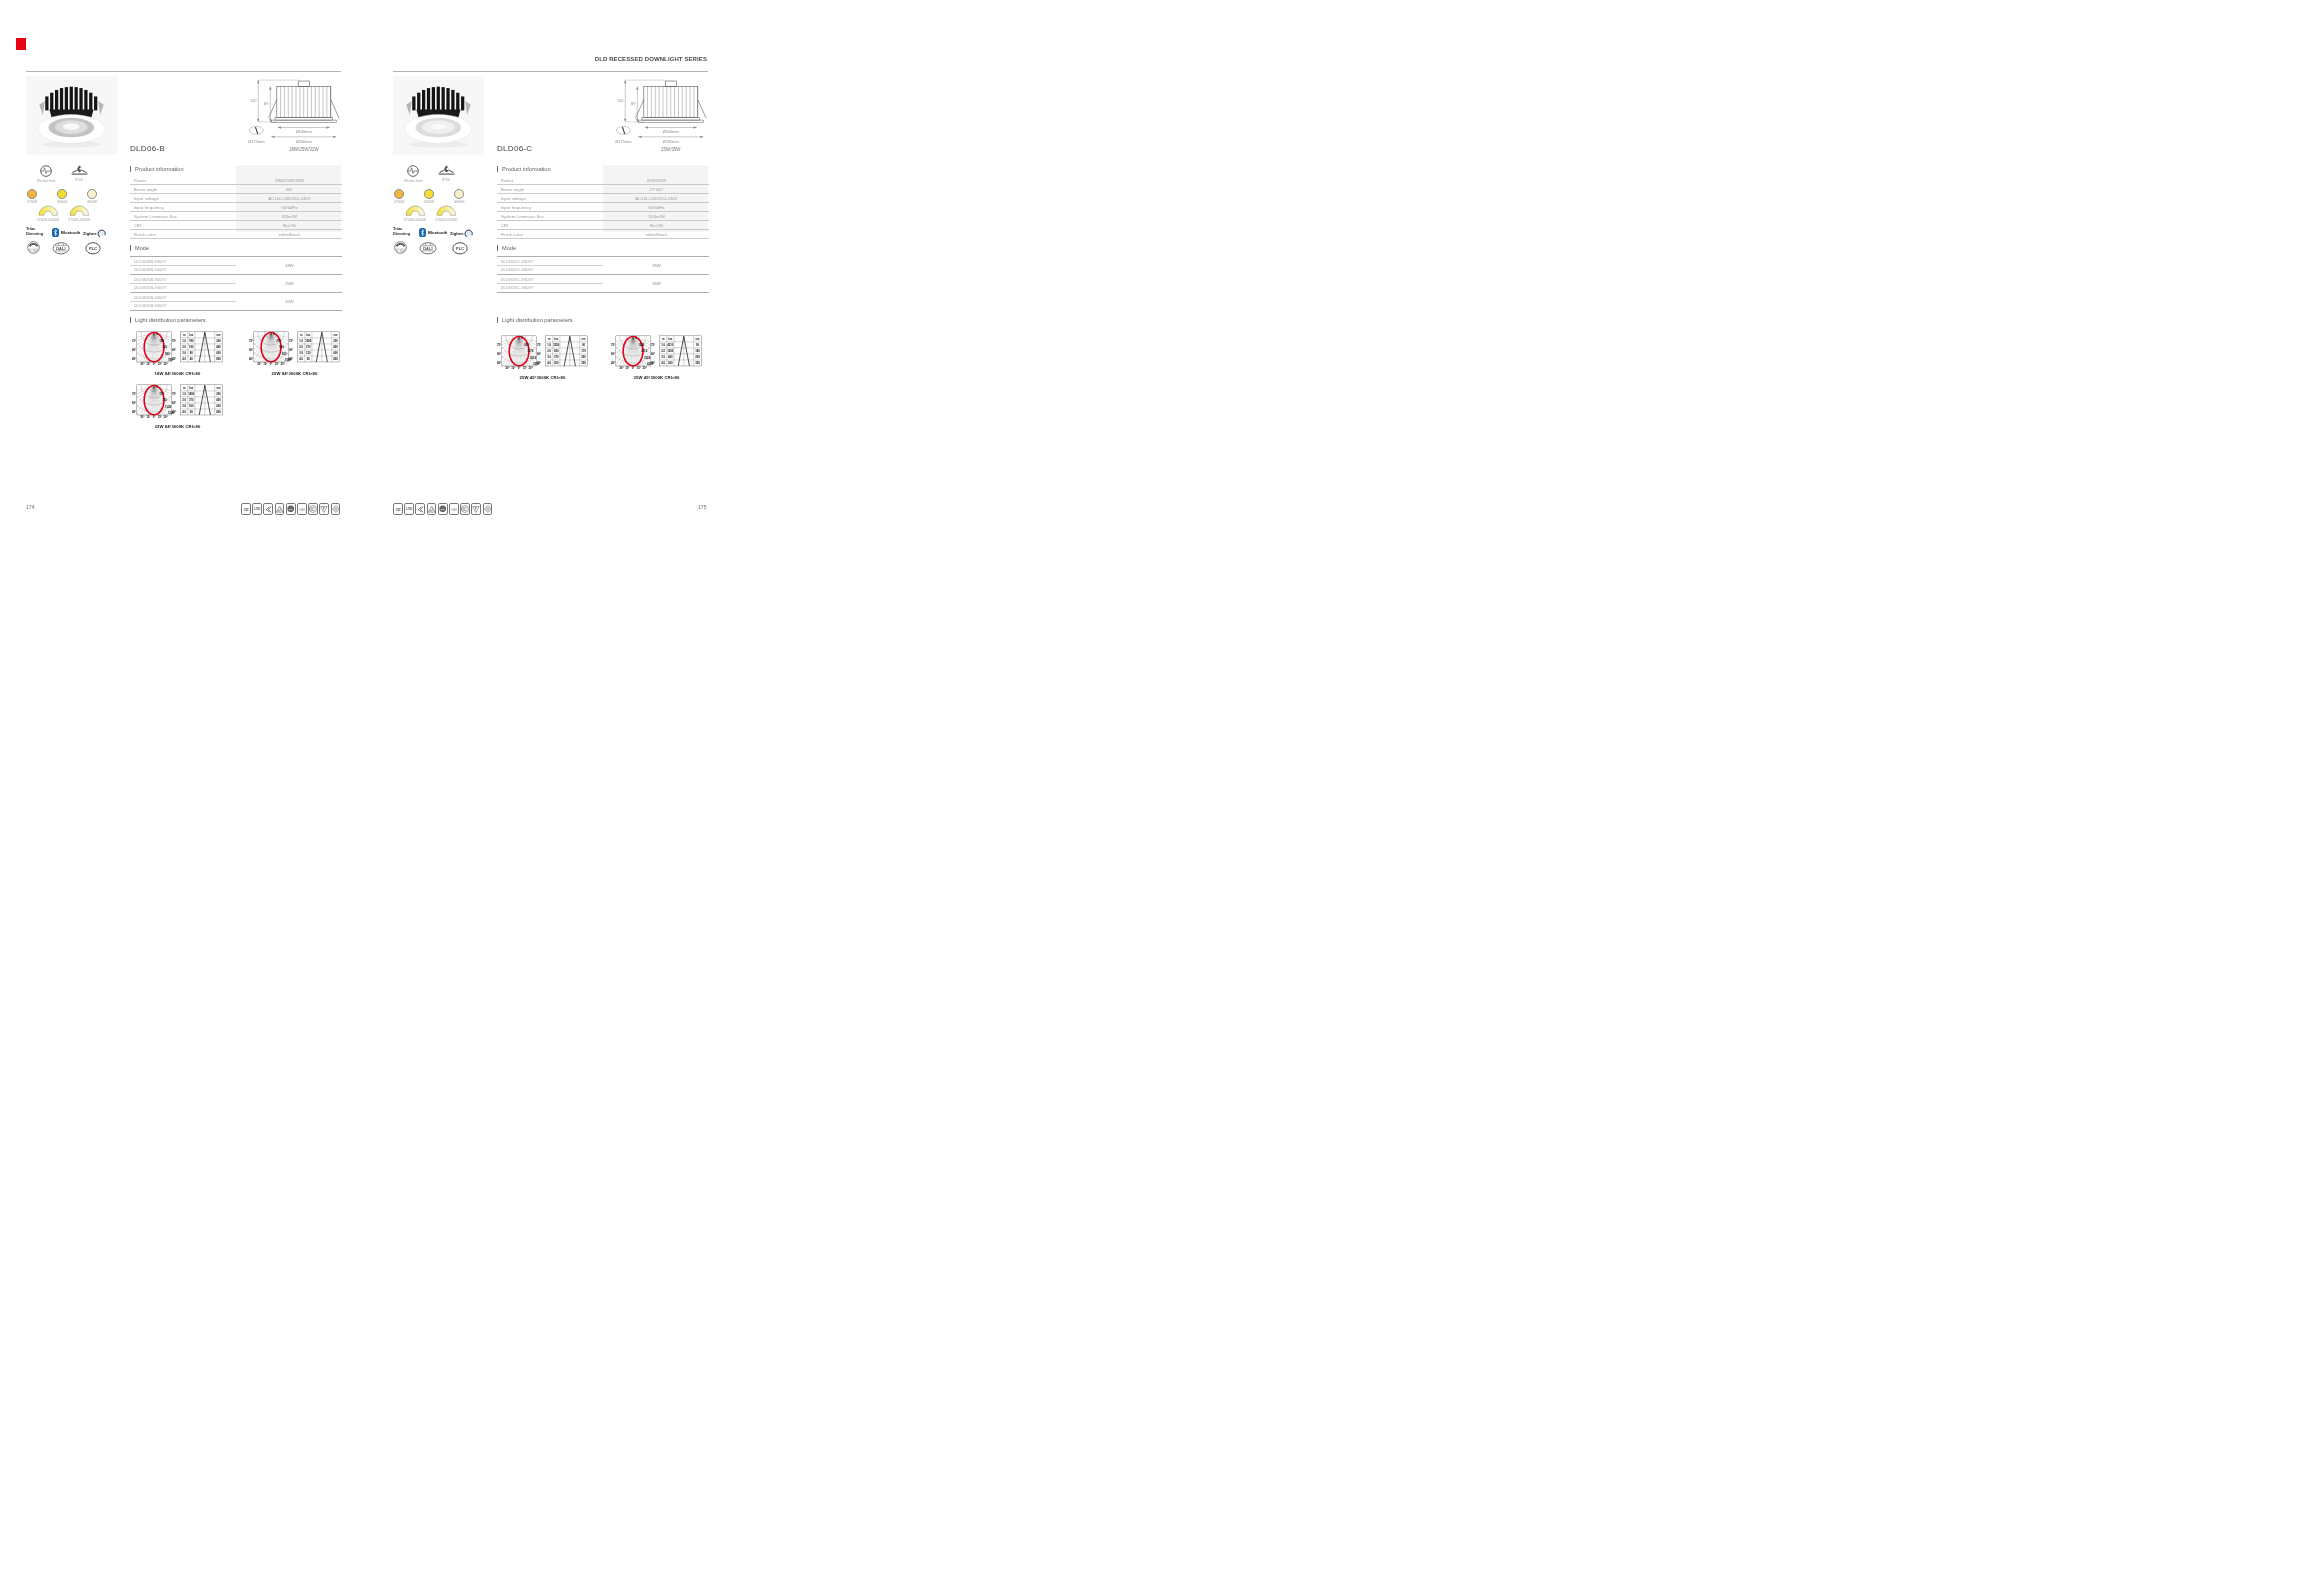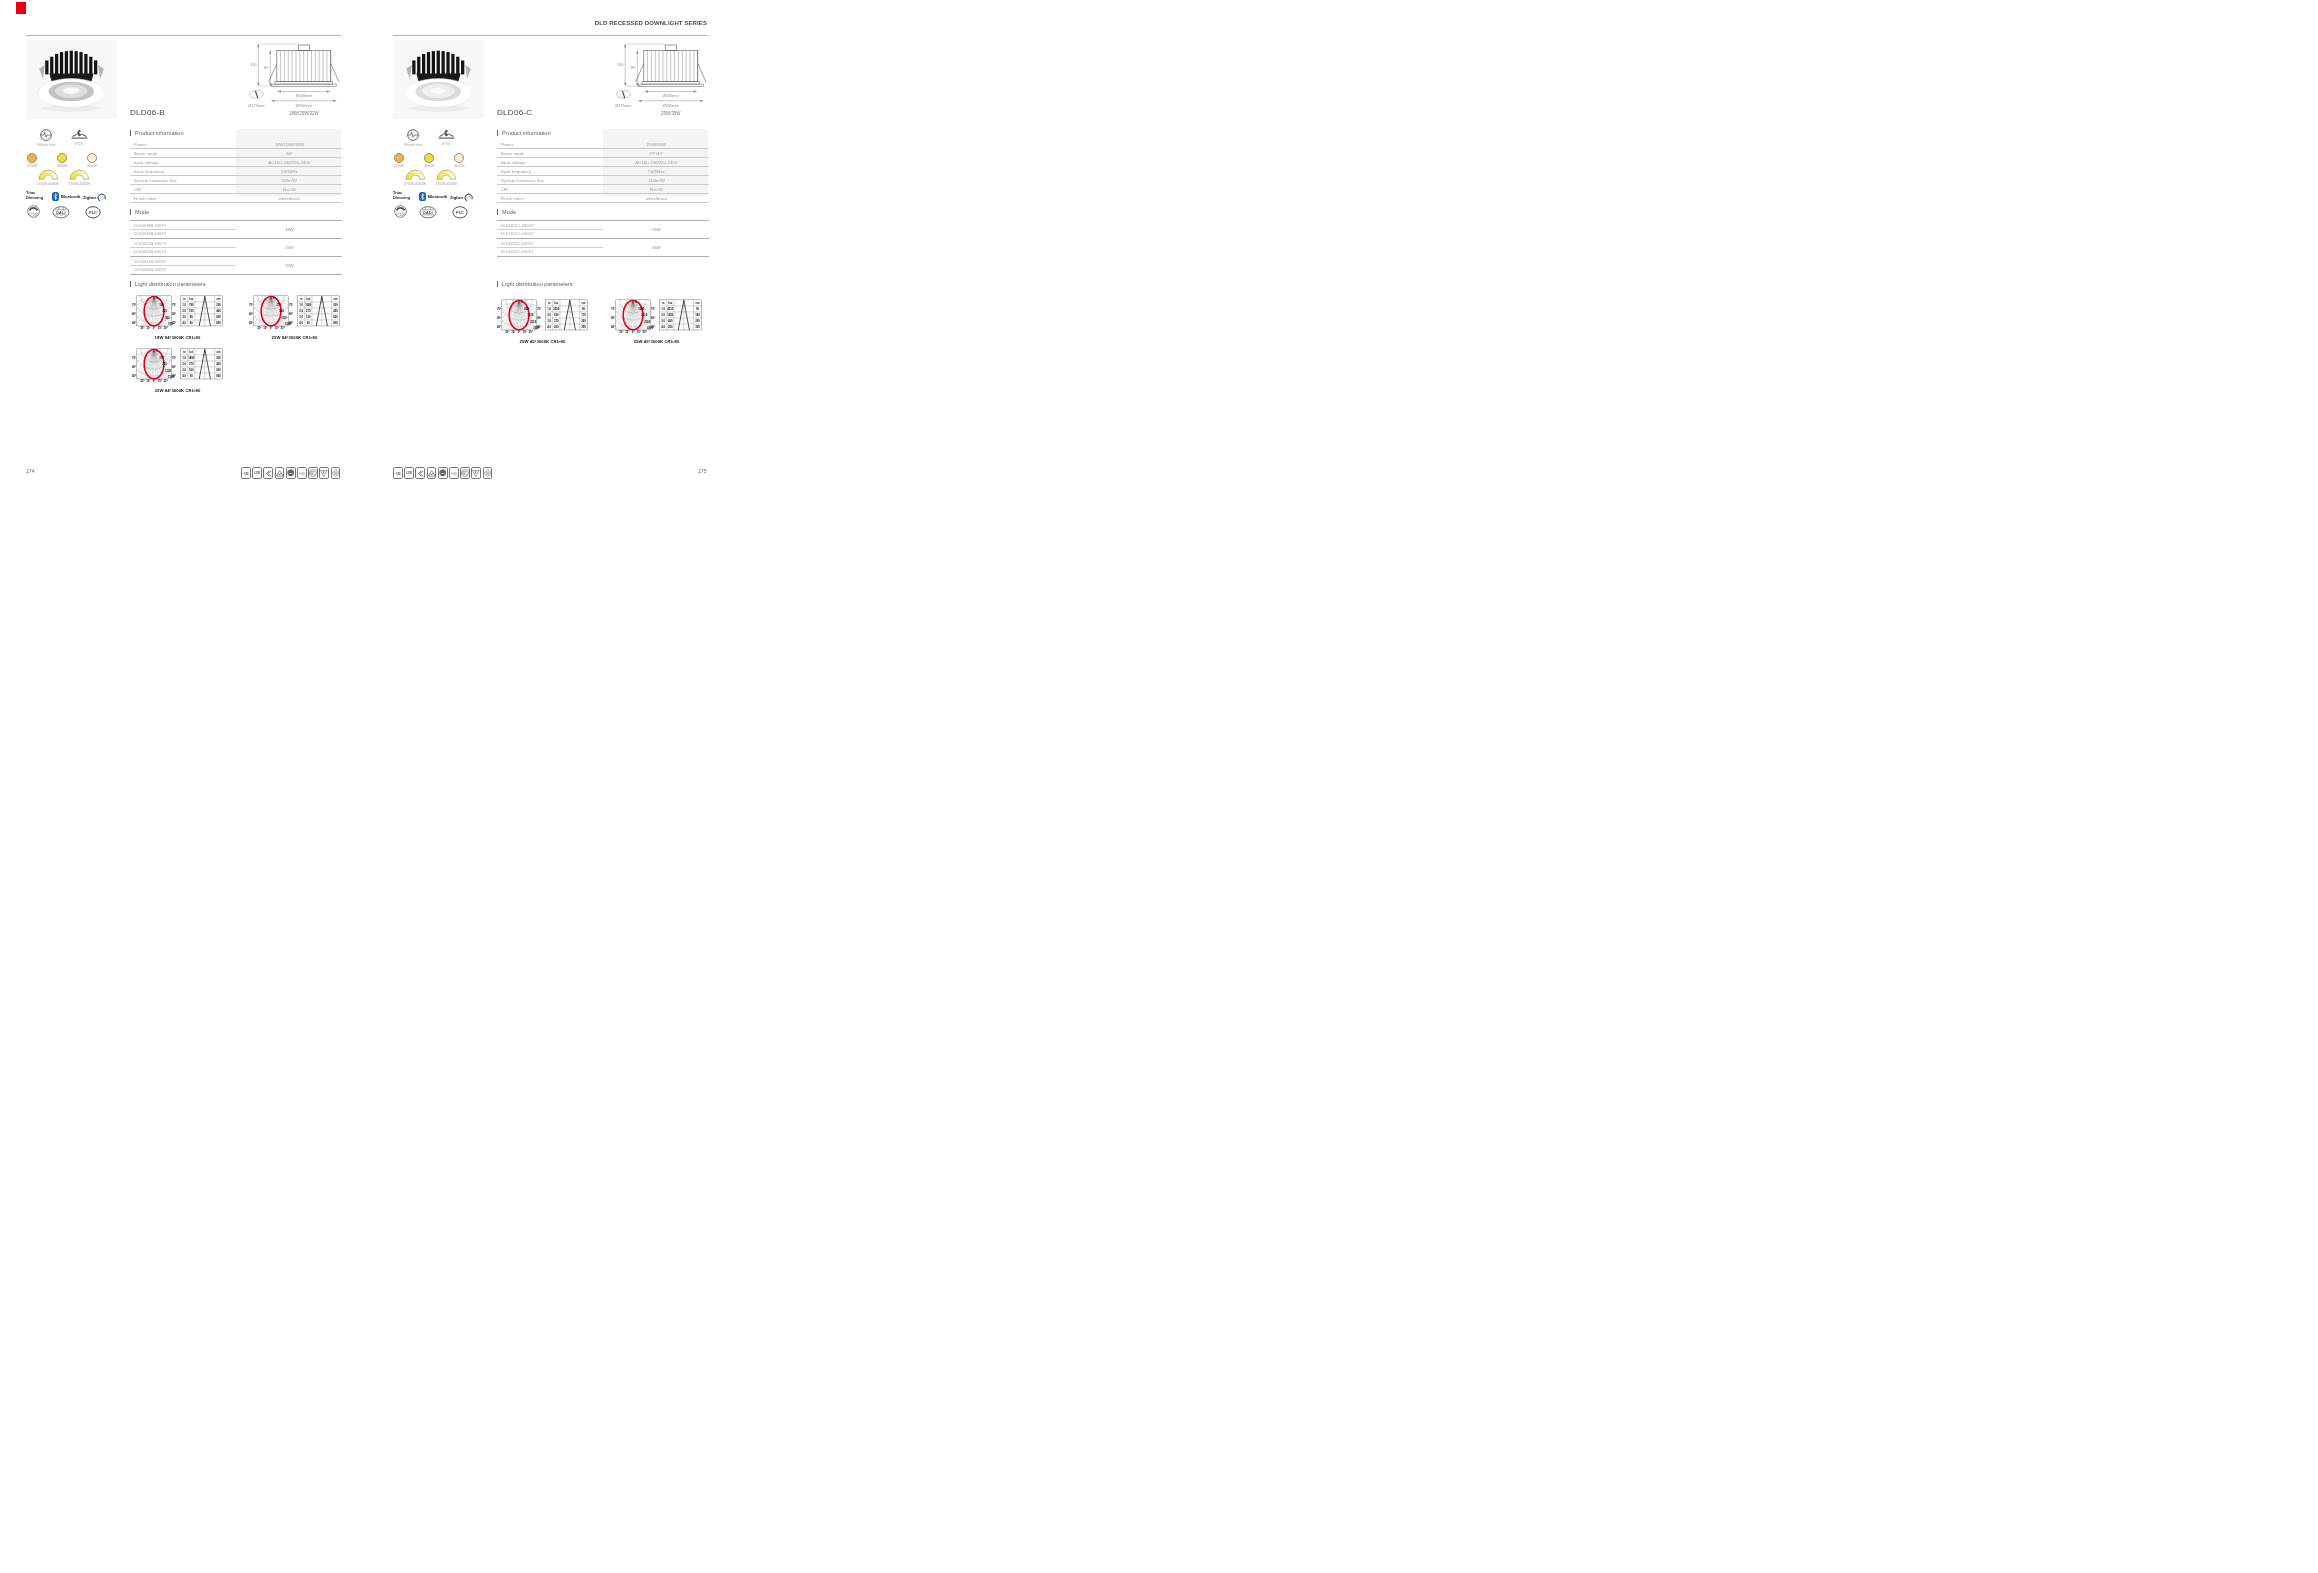--- a/index.html
+++ b/index.html
@@ -1,17 +1,17 @@
 <!DOCTYPE html>
 <html style="font-size:7.5px"><head>
 <meta charset="utf-8">
 <style>
   html,body{margin:0;padding:0;background:#fff;}
   body{font-family:"Liberation Sans",sans-serif;}
-  #sheet{position:relative;width:733px;height:497px;background:#fff;overflow:hidden;}
+  #sheet{position:relative;width:733px;height:497px;background:#fff;overflow:hidden;margin-top:36px;}
   #red-tab{position:absolute;left:16.4px;top:1.9px;width:9.8px;height:12px;}
   .series-header{position:absolute;right:26px;top:19.6px;font-size:6px;font-weight:bold;color:#4a4a4a;letter-spacing:0.1px;}
   .top-rule{position:absolute;top:35px;width:315px;height:0.5px;background:#b3b3b3;}
   #rule-left{left:26px;} #rule-right{left:393px;}
   .col{position:absolute;top:0;width:315px;height:497px;}
   #col0{left:26px;} #col1{left:393px;}
   .col > div{position:absolute;}
   .photo{left:0;top:40px;width:91px;height:79px;background:#f7f7f7;}
   .dimdraw{left:222px;top:39px;width:93px;height:79px;}
   .model{left:104px;top:108px;font-size:8px;color:#3f3f3f;letter-spacing:0.3px;}

